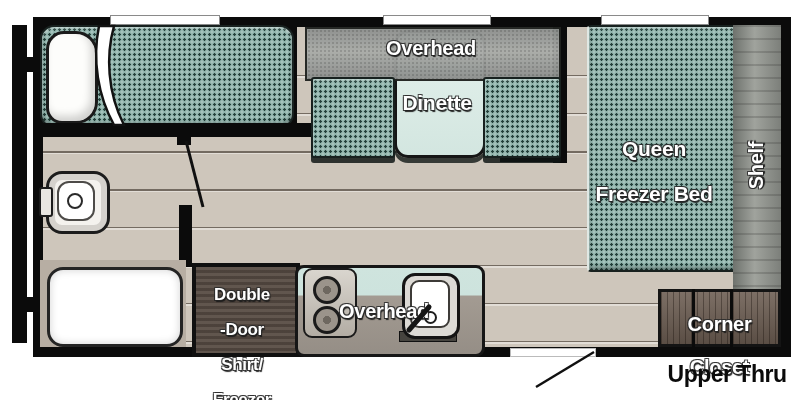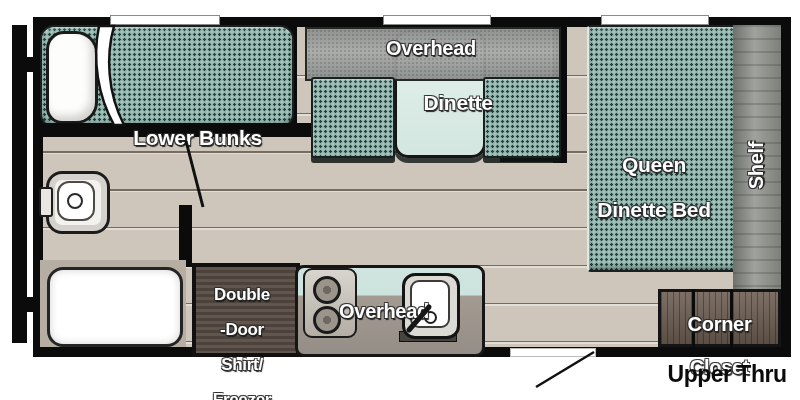--- a/index.html
+++ b/index.html
@@ -61,21 +61,20 @@
   <div class="window" style="left:383px;top:15px;width:106px;height:8px;"></div>
   <div class="window" style="left:601px;top:15px;width:106px;height:8px;"></div>
 
   <div class="window" style="left:510px;top:348px;width:84px;height:7px;border-color:#bbb;"></div>
 
   <div class="wall" style="left:33px;top:17px;width:264px;height:106px;"></div>
   <div class="abs fabric" style="left:40px;top:25px;width:250px;height:99px;border-radius:14px;"></div>
   <div class="abs" style="left:46px;top:31px;width:46px;height:87px;background:#fdfdfb;border:3px solid #1a1a1a;border-radius:18px 22px 22px 16px;box-shadow:inset -4px -5px 8px rgba(0,0,0,.18);"></div>
   <div class="lbl" style="left:115px;top:60px;width:165px;font-size:21px;">
     <br>
-    <span>Lower Bunks</span>
   </div>
 
   <div class="wall" style="left:33px;top:123px;width:310px;height:14px;"></div>
 
   <div class="wall" style="left:177px;top:123px;width:14px;height:22px;"></div>
   <div class="wall" style="left:179px;top:205px;width:13px;height:62px;"></div>
 
   <div class="abs" style="left:46px;top:171px;width:58px;height:57px;background:#f4f2ee;border:3px solid #1c1c1c;border-radius:16px;box-shadow:inset 0 0 0 6px rgba(120,115,108,.25);"></div>
   <div class="abs" style="left:57px;top:181px;width:34px;height:36px;background:#fff;border:2px solid #4d4b48;border-radius:12px;"></div>
   <div class="abs" style="left:67px;top:193px;width:12px;height:12px;background:#fff;border:2.5px solid #2a2a2a;border-radius:50%;"></div>
@@ -100,29 +99,29 @@
   <div class="abs" style="left:402px;top:273px;width:52px;height:60px;background:#dcdad5;border:3.5px solid #141414;border-radius:13px;"></div>
   <div class="abs" style="left:410px;top:280px;width:36px;height:44px;background:#ffffff;border:2px solid #3d3b38;border-radius:9px;"></div>
   <div class="abs" style="left:424px;top:311px;width:9px;height:9px;border:2.5px solid #1e1e1e;border-radius:50%;background:#fff;"></div>
   <div class="lbl" style="left:319px;top:301px;width:130px;font-size:20px;">Overhead</div>
 
   <div class="abs" style="left:394px;top:30px;width:86px;height:122px;background:linear-gradient(180deg,#e4f1ec,#d3e6e0);border:3px solid #161616;border-radius:14px;box-shadow:0 5px 0 rgba(16,22,21,.8);z-index:1;"></div>
   <div class="abs overheadband" style="left:305px;top:27px;width:252px;height:50px;z-index:2;opacity:.96;"></div>
   <div class="abs fabric bench" style="left:311px;top:77px;width:80px;height:77px;z-index:2;"></div>
   <div class="abs fabric bench" style="left:483px;top:77px;width:74px;height:77px;z-index:2;"></div>
   <div class="lbl" style="left:366px;top:38px;width:130px;font-size:20px;">Overhead</div>
-  <div class="lbl" style="left:402px;top:92px;width:112px;font-size:21px;">Dinette</div>
+  <div class="lbl" style="left:381px;top:92px;width:112px;font-size:21px;">Dinette</div>
 
   <div class="wall" style="left:553px;top:17px;width:14px;height:146px;"></div>
   <div class="wall" style="left:500px;top:149px;width:67px;height:13px;"></div>
 
   <div class="abs fabric" style="left:587px;top:25px;width:146px;height:243px;border-radius:4px;border-left:2px solid #dfe8e4;"></div>
-  <div class="lbl" style="left:587px;top:132px;width:134px;font-size:21px;">
+  <div class="lbl" style="left:587px;top:116px;width:134px;font-size:21px;">
     <span>Queen</span><br>
-    <span>Dinette Bed</span>
+    <span>Freezer Bed</span>
   </div>
   <div class="abs" style="left:733px;top:25px;width:48px;height:264px;background:linear-gradient(90deg,#6e726d,#a0a39d 45%,#7c7f7a);background-image:repeating-linear-gradient(180deg,rgba(50,50,48,.22) 0 2px,transparent 2px 13px),linear-gradient(90deg,#6e726d,#a0a39d 45%,#7c7f7a);"></div>
   <div class="lbl" style="left:707px;top:155px;width:100px;font-size:20px;transform:rotate(-90deg);">Shelf</div>
 
   <div class="abs" style="left:658px;top:289px;width:123px;height:58px;background:#6e5f54;background-image:repeating-linear-gradient(90deg,rgba(25,17,12,.38) 0 1.5px,transparent 1.5px 6px),linear-gradient(180deg,rgba(255,255,255,.10),rgba(0,0,0,.18));border:3px solid #141414;box-sizing:border-box;"></div>
   <div class="wall" style="left:692px;top:289px;width:2.5px;height:58px;"></div>
   <div class="wall" style="left:730px;top:289px;width:2.5px;height:58px;"></div>
   <div class="lbl" style="left:660px;top:293px;width:119px;font-size:20px;">
     <span>Corner</span><br>
     <span>Closet</span>

